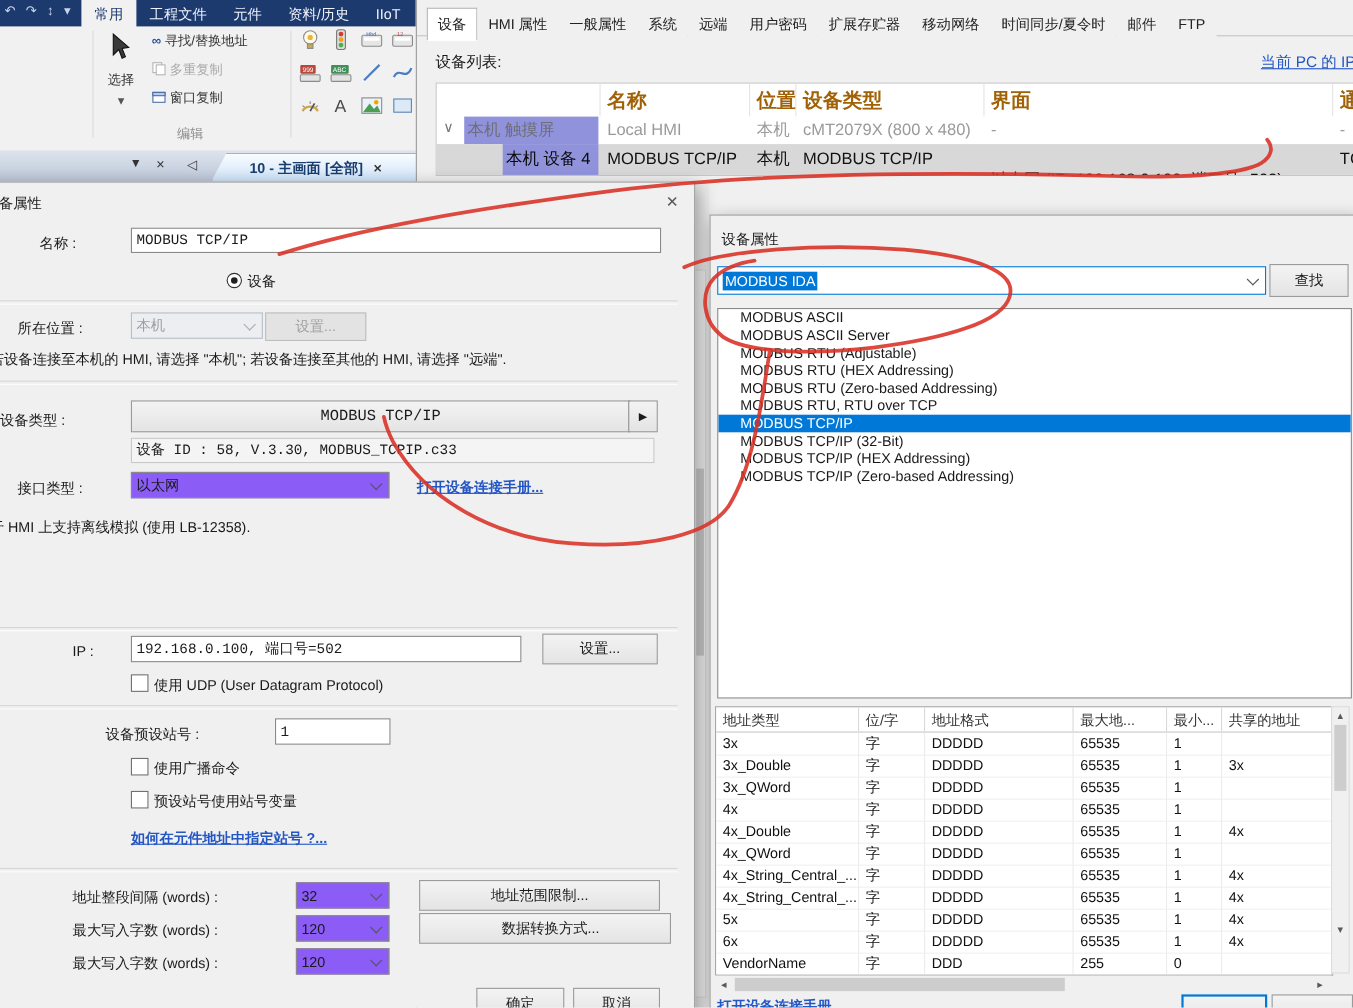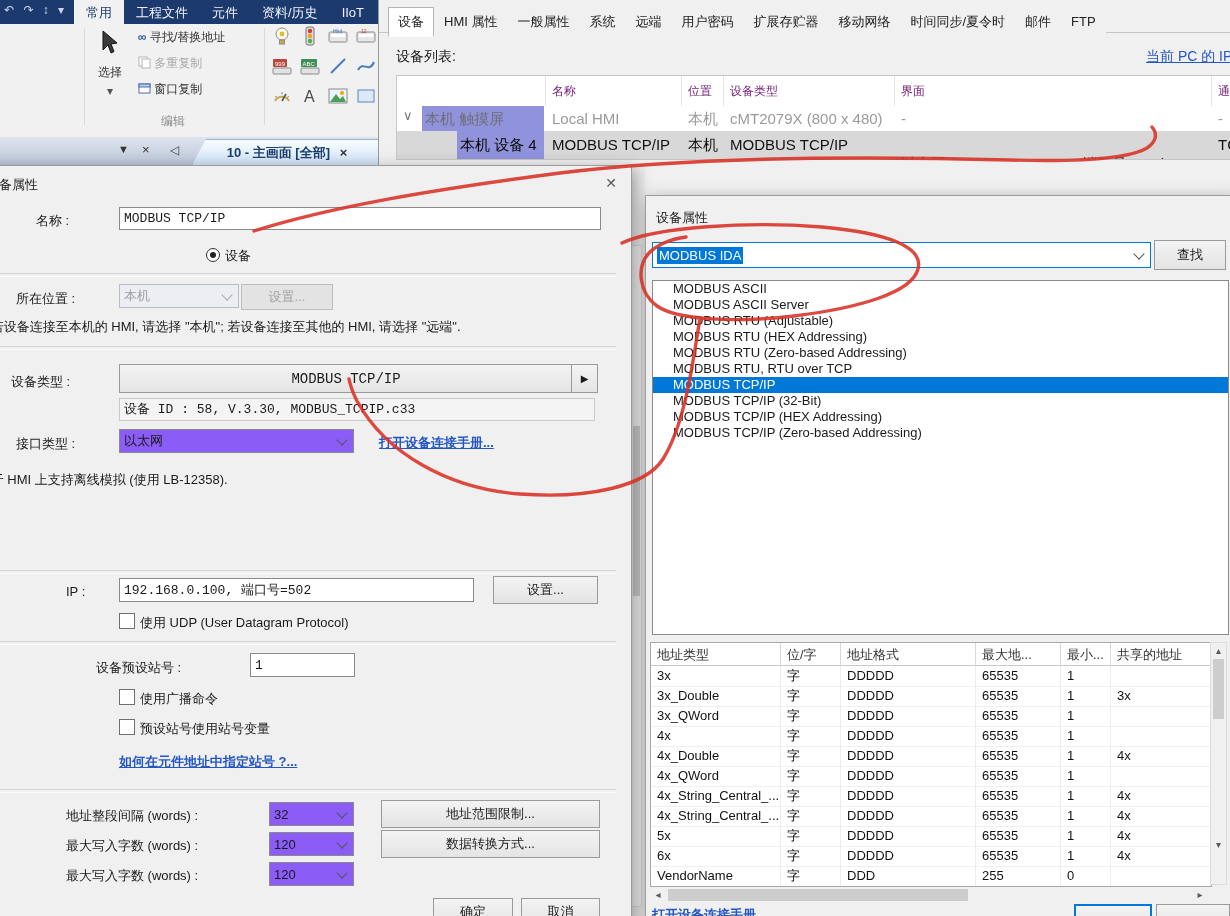--- a/index.html
+++ b/index.html
@@ -49,21 +49,21 @@
   #right-list{position:absolute;left:6px;top:84px;width:575px;height:353px;background:#fff;border:1px solid #8a8a8a;overflow:hidden;}
   .litem{height:16px;line-height:16px;padding-left:20px;font-size:13px;white-space:nowrap;}
   .litem.sel{background:#0078d7;color:#fff;}
   .hcell{position:absolute;top:0;height:23px;line-height:23px;padding-left:6px;font-size:13px;color:#333;border-right:1px solid #d9d9d9;box-sizing:border-box;overflow:hidden;white-space:nowrap;}
   .tcell{position:absolute;height:20px;line-height:20px;padding-left:6px;font-size:13px;color:#111;border-right:1px solid #ececec;box-sizing:border-box;overflow:hidden;white-space:nowrap;}
   .scroll{background:#f0f0f0;position:absolute;}
   .sthumb{background:#cdcdcd;position:absolute;}
   .sarrow{position:absolute;color:#595959;font-size:10px;text-align:center;}
   
   #dev-table{position:absolute;left:17px;top:75px;width:836px;height:83px;background:#fff;border:1px solid #c6c6c6;overflow:hidden;}
-  .dhead{position:absolute;top:0;height:30px;line-height:30px;padding-left:6px;color:#701a75;font-size:12px;border-right:1px solid #e4e4e4;box-sizing:border-box;white-space:nowrap;overflow:hidden;}
+  .dhead{position:absolute;top:0;height:30px;line-height:30px;padding-left:6px;color:#a16207;font-size:18px;border-right:1px solid #e4e4e4;box-sizing:border-box;white-space:nowrap;overflow:hidden;font-weight:bold;}
   .dcell{position:absolute;height:100%;line-height:25px;padding-left:6px;font-size:15px;white-space:nowrap;overflow:hidden;}
   #annot{position:absolute;left:0;top:0;z-index:9;pointer-events:none;}
 </style>
 </head>
 <body>
 
 <div id="ribbon">
   <div id="ribbon-top"></div>
   <div id="qat">↶ ↷ ↕ ▾</div>
   <div id="ribbon-tabs"><div class="rtab active" style="display: inline-block;">常用</div><div class="rtab" style="display: inline-block;">工程文件</div><div class="rtab" style="display: inline-block;">元件</div><div class="rtab" style="display: inline-block;">资料/历史</div><div class="rtab" style="display: inline-block;">IIoT</div></div>
@@ -252,21 +252,21 @@
     <span>本机</span>
       <span class="chev"></span>
   </div>
   <div class="btn dis abs" style="left:267px;top:118px;width:90px;height:24px;">
     <span>设置...</span>
   </div>
   <div class="lbl" style="left:8px;top:152px;">* 若设备连接至本机的 HMI, 请选择 "本机"; 若设备连接至其他的 HMI, 请选择 "远端".</div>
 
   <div class="sep" style="left:6px;top:180px;width:636px;"></div>
 
-  <div class="lbl rlbl" style="left:37px;top:207px;width:100px;">设备类型 :</div>
+  <div class="lbl rlbl" style="left:26px;top:207px;width:100px;">设备类型 :</div>
   <div class="btn mono abs" style="left:145px;top:198px;width:452px;height:27px;font-size:14px;">
     <span>MODBUS TCP/IP</span>
   </div>
   <div class="btn abs" style="left:597px;top:198px;width:25px;height:27px;">
     <span style="font-size:10px;">▶</span>
   </div>
   <div class="abs mono" style="left:145px;top:232px;width:470px;height:21px;background:#f4f4f4;border:1px solid #c9c9c9;line-height:21px;padding-left:4px;font-size:13px;">
     <span>设备 ID : 58, V.3.30, MODBUS_TCPIP.c33</span>
   </div>
 
@@ -312,21 +312,21 @@
   </div>
   <div class="btn abs" style="left:407px;top:634px;width:217px;height:26px;">
     <span>地址范围限制...</span>
   </div>
 
   <div class="lbl rlbl" style="left:92px;top:671px;width:198px;">最大写入字数 (words) :</div>
   <div class="combo abs" style="left:295px;top:666px;width:75px;height:22px;">
     <span>120</span>
       <span class="chev"></span>
   </div>
-  <div class="btn abs" style="left:407px;top:664px;width:217px;height:26px;">
+  <div class="btn abs" style="left:407px;top:664px;width:217px;height:26px;padding-left:10px;">
     <span>数据转换方式...</span>
   </div>
 
   <div class="lbl rlbl" style="left:92px;top:701px;width:198px;">最大写入字数 (words) :</div>
   <div class="combo abs" style="left:295px;top:696px;width:75px;height:22px;">
     <span>120</span>
       <span class="chev"></span>
   </div>
 
   <div class="btn abs" style="left:459px;top:732px;width:78px;height:26px;">

